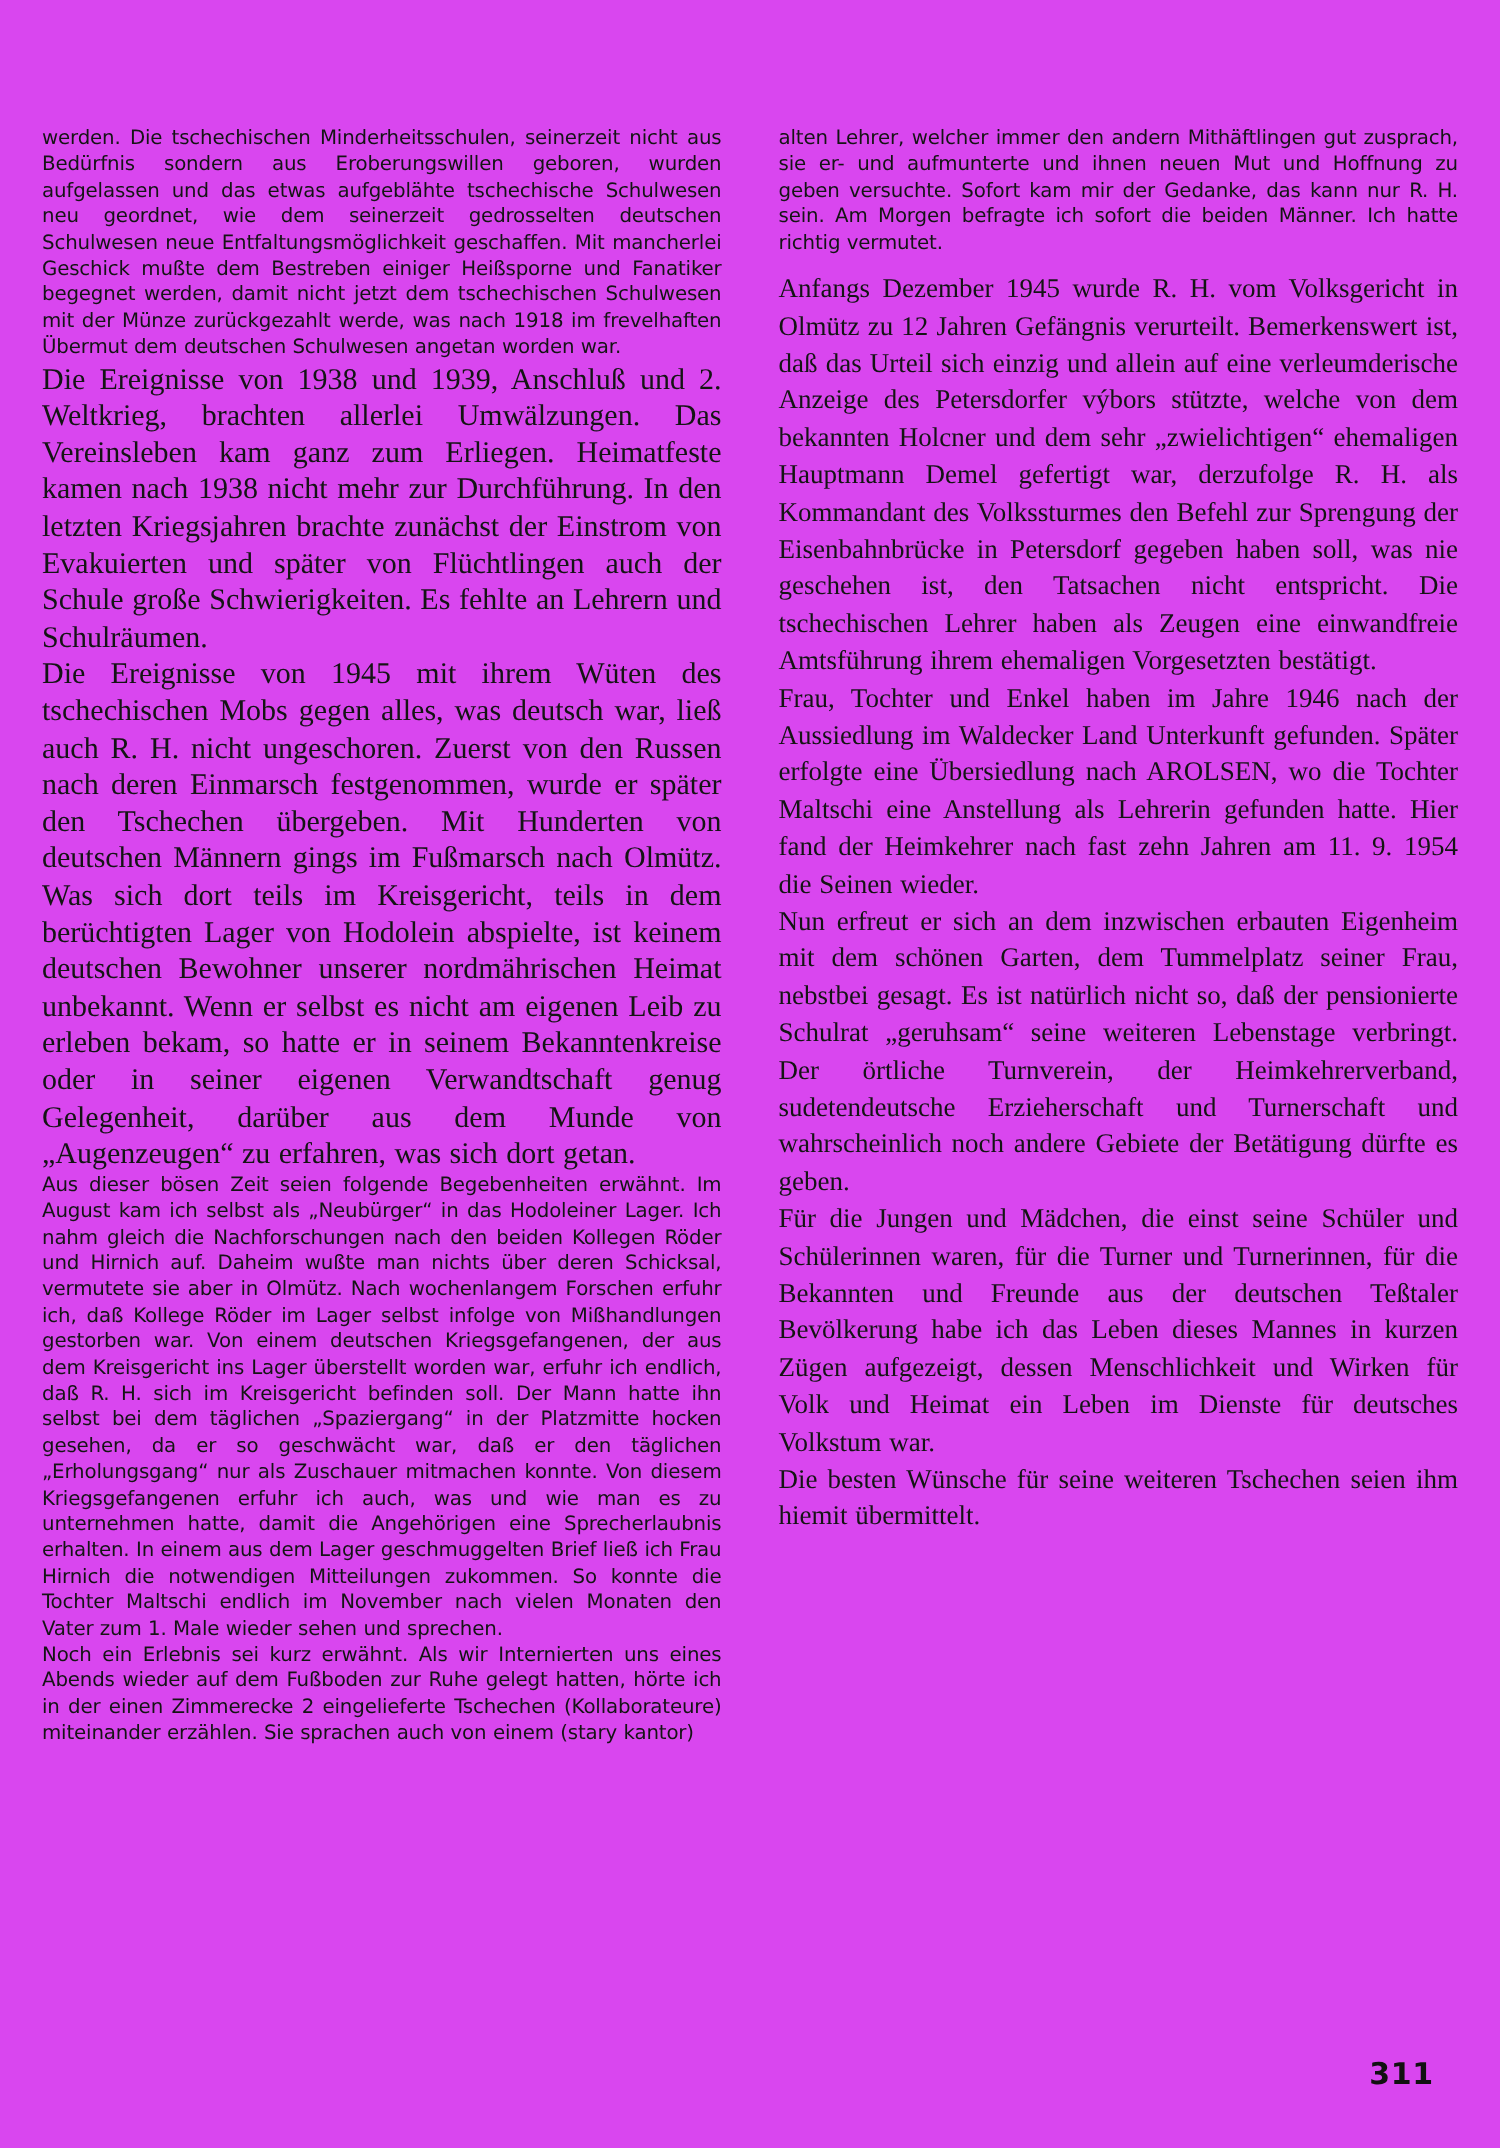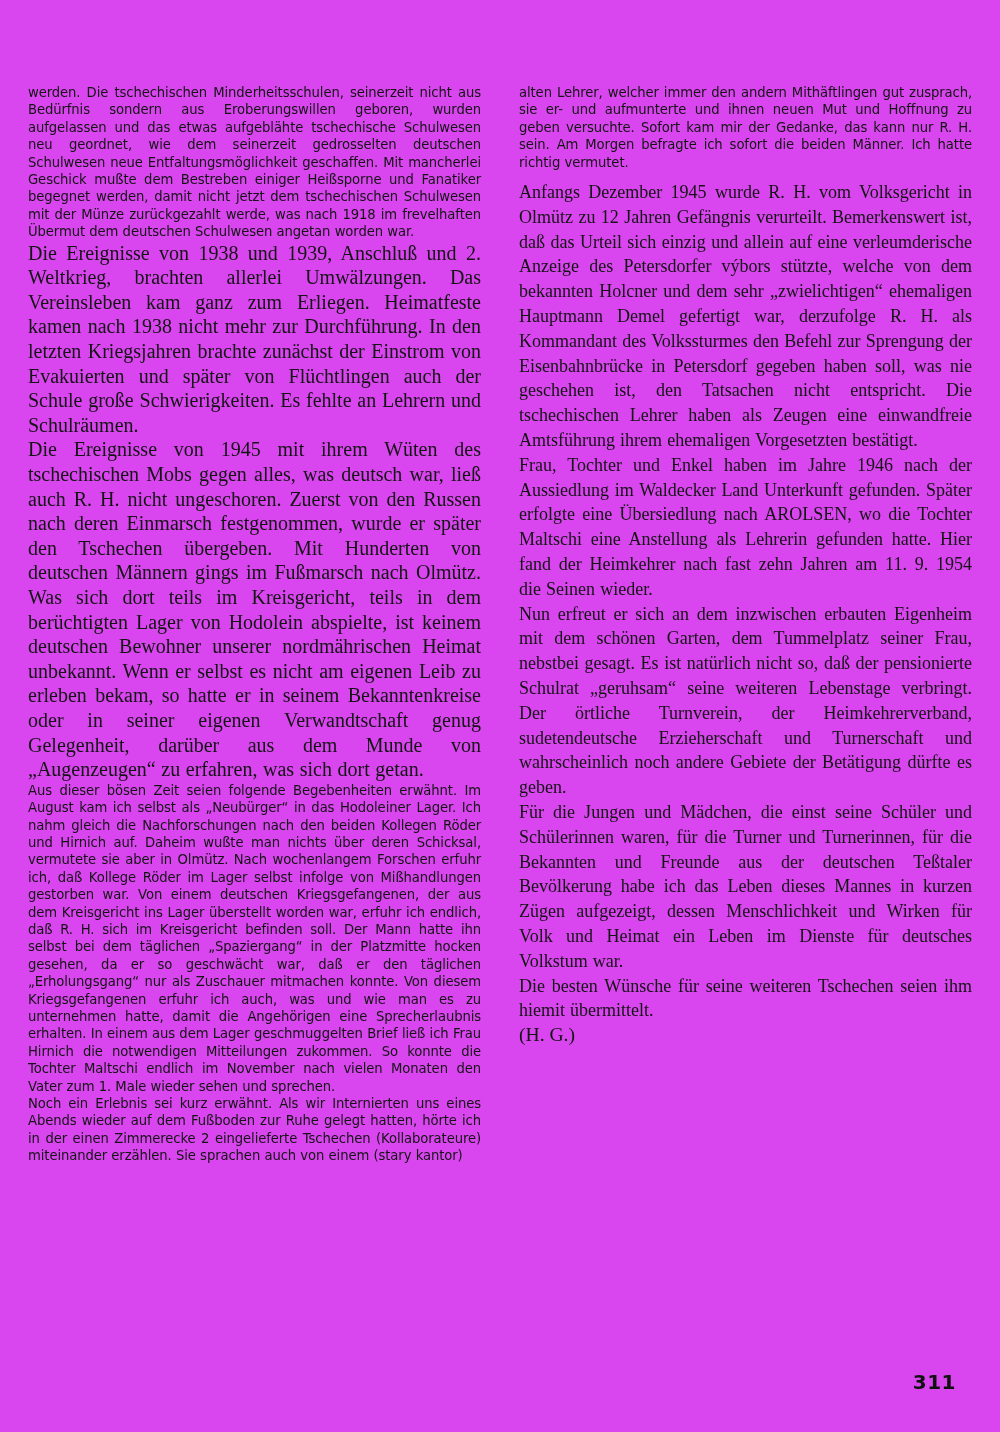--- a/index.html
+++ b/index.html
@@ -95,20 +95,19 @@
     </div>
 
     <div class="col col-right">
       <p class="small">alten Lehrer, welcher immer den andern Mithäftlingen gut zusprach, sie er- und aufmunterte und ihnen neuen Mut und Hoffnung zu geben versuchte. Sofort kam mir der Gedanke, das kann nur R. H. sein. Am Morgen befragte ich sofort die beiden Männer. Ich hatte richtig vermutet.</p>
       <div class="spacer-sm"></div>
       <p class="body">Anfangs Dezember 1945 wurde R. H. vom Volksgericht in Olmütz zu 12 Jahren Gefängnis verurteilt. Bemerkenswert ist, daß das Urteil sich einzig und allein auf eine verleumderische Anzeige des Petersdorfer výbors stützte, welche von dem bekannten Holcner und dem sehr „zwielichtigen“ ehemaligen Hauptmann Demel gefertigt war, derzufolge R. H. als Kommandant des Volkssturmes den Befehl zur Sprengung der Eisenbahnbrücke in Petersdorf gegeben haben soll, was nie geschehen ist, den Tatsachen nicht entspricht. Die tschechischen Lehrer haben als Zeugen eine einwandfreie Amtsführung ihrem ehemaligen Vorgesetzten bestätigt.</p>
       <p class="body">Frau, Tochter und Enkel haben im Jahre 1946 nach der Aussiedlung im Waldecker Land Unterkunft gefunden. Später erfolgte eine Übersiedlung nach AROLSEN, wo die Tochter Maltschi eine Anstellung als Lehrerin gefunden hatte. Hier fand der Heimkehrer nach fast zehn Jahren am 11. 9. 1954 die Seinen wieder.</p>
       <p class="body">Nun erfreut er sich an dem inzwischen erbauten Eigenheim mit dem schönen Garten, dem Tummelplatz seiner Frau, nebstbei gesagt. Es ist natürlich nicht so, daß der pensionierte Schulrat „geruhsam“ seine weiteren Lebenstage verbringt. Der örtliche Turnverein, der Heimkehrerverband, sudetendeutsche Erzieherschaft und Turnerschaft und wahrscheinlich noch andere Gebiete der Betätigung dürfte es geben.</p>
       <p class="body">Für die Jungen und Mädchen, die einst seine Schüler und Schülerinnen waren, für die Turner und Turnerinnen, für die Bekannten und Freunde aus der deutschen Teßtaler Bevölkerung habe ich das Leben dieses Mannes in kurzen Zügen aufgezeigt, dessen Menschlichkeit und Wirken für Volk und Heimat ein Leben im Dienste für deutsches Volkstum war.</p>
       <p class="body">Die besten Wünsche für seine weiteren Tschechen seien ihm hiemit übermittelt.</p>
-      <p class="sig">(H. G.)</p>
     </div>
 
   </div>
 
   <div class="page-number">311</div>
 
 </div>
 
 </body></html>

